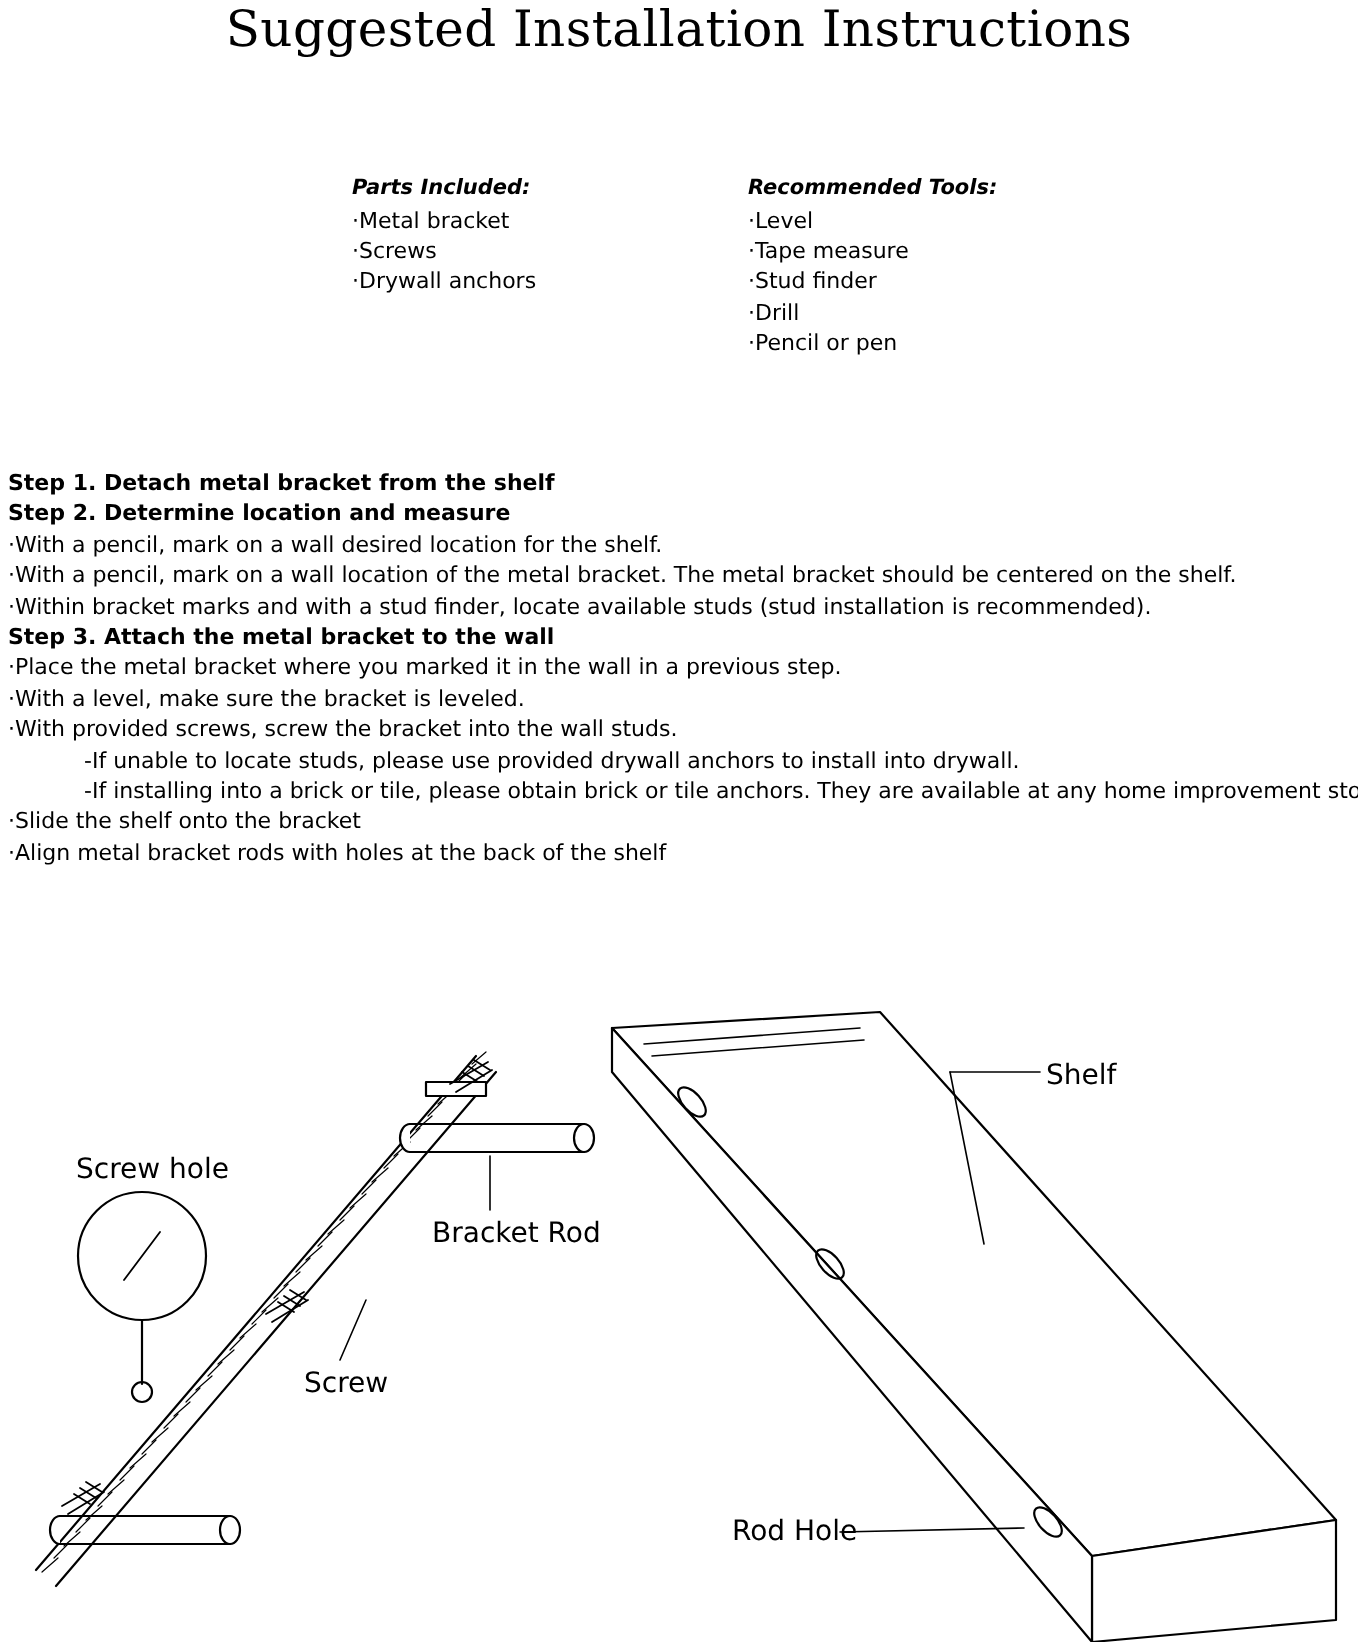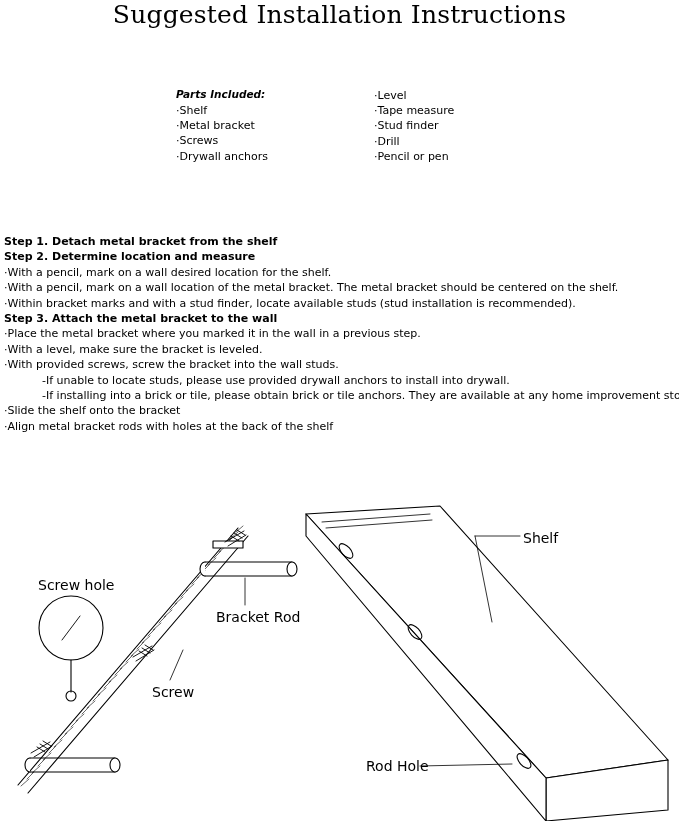--- a/index.html
+++ b/index.html
@@ -99,27 +99,27 @@
 </style>
 </head>
 <body>
 
 <div class="page">
 
   <div class="title">Suggested Installation Instructions</div>
 
   <div class="col-parts">
     <div class="col-head">Parts Included:</div>
-    <div class="col-item">·Shelf</div>
     <div class="col-item">·Metal bracket</div>
     <div class="col-item">·Screws</div>
     <div class="col-item">·Drywall anchors</div>
   </div>
 
   <div class="col-tools">
+    <div class="col-head">Recommended Tools:</div>
     <div class="col-item">·Level</div>
     <div class="col-item">·Tape measure</div>
     <div class="col-item">·Stud finder</div>
     <div class="col-item">·Drill</div>
     <div class="col-item">·Pencil or pen</div>
   </div>
 
   <div class="steps">
     <div class="step-head">Step 1. Detach metal bracket from the shelf</div>
 

